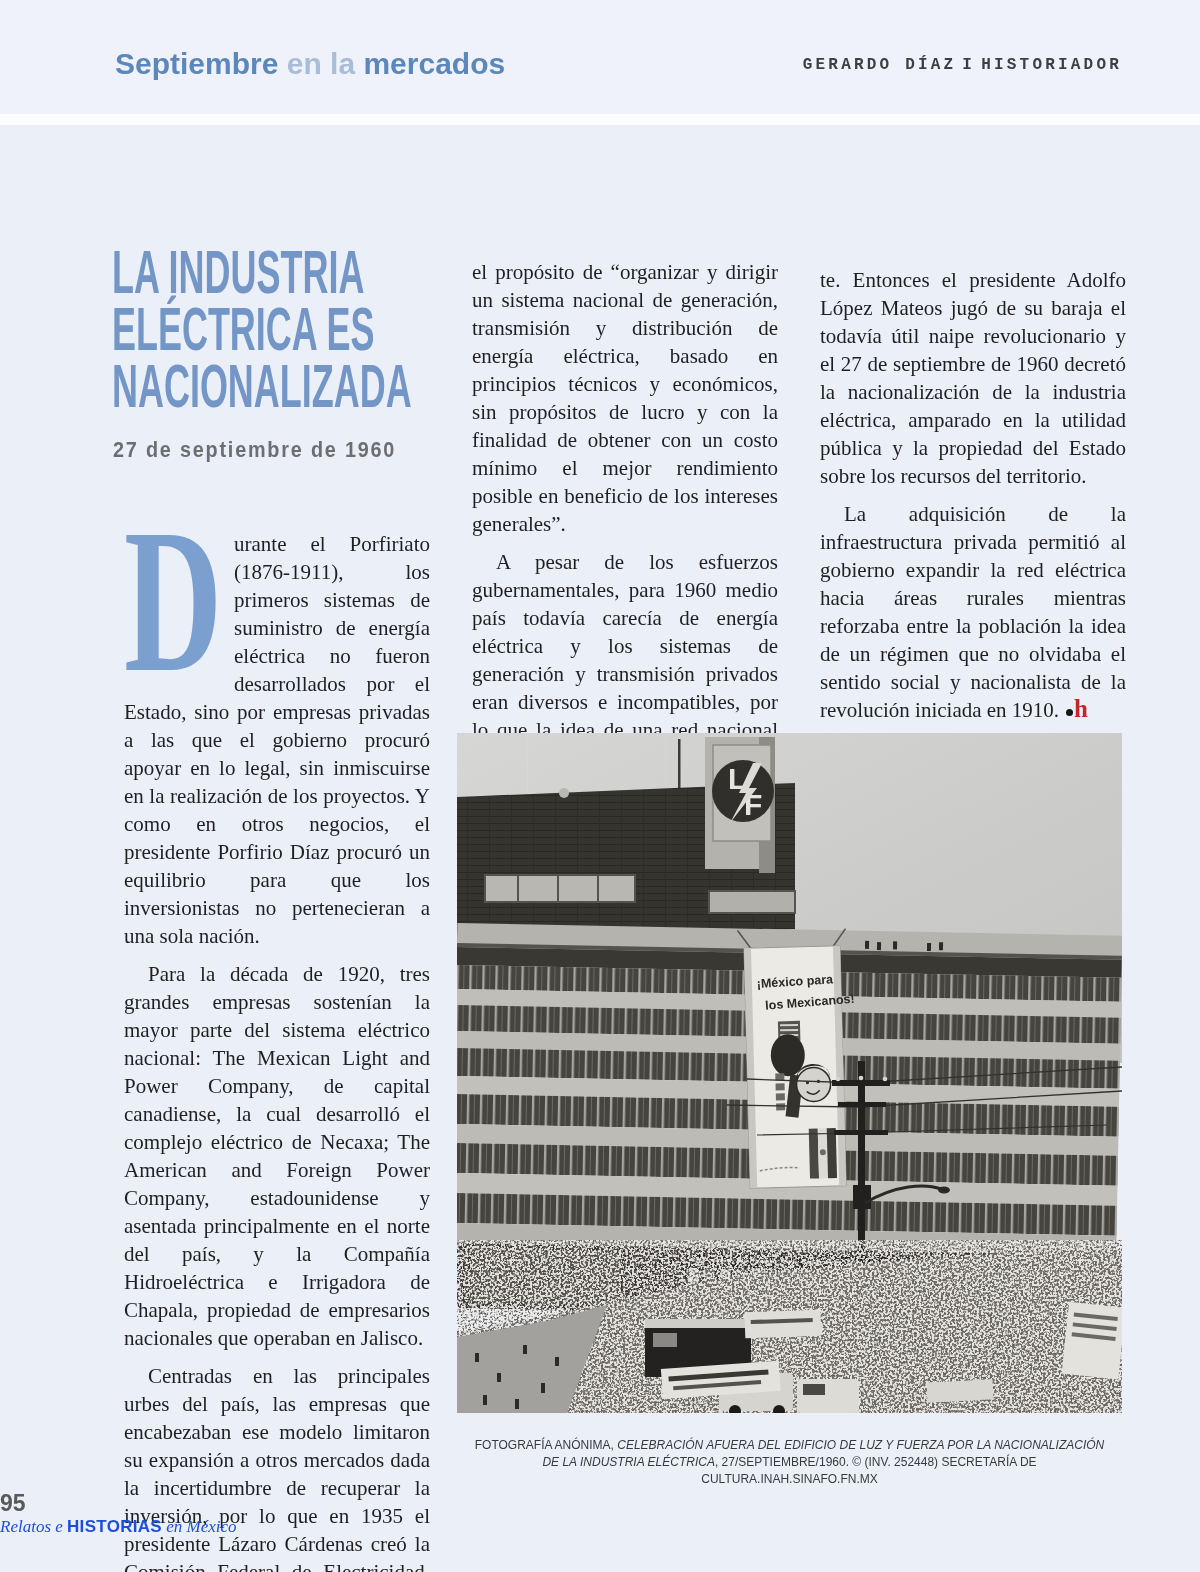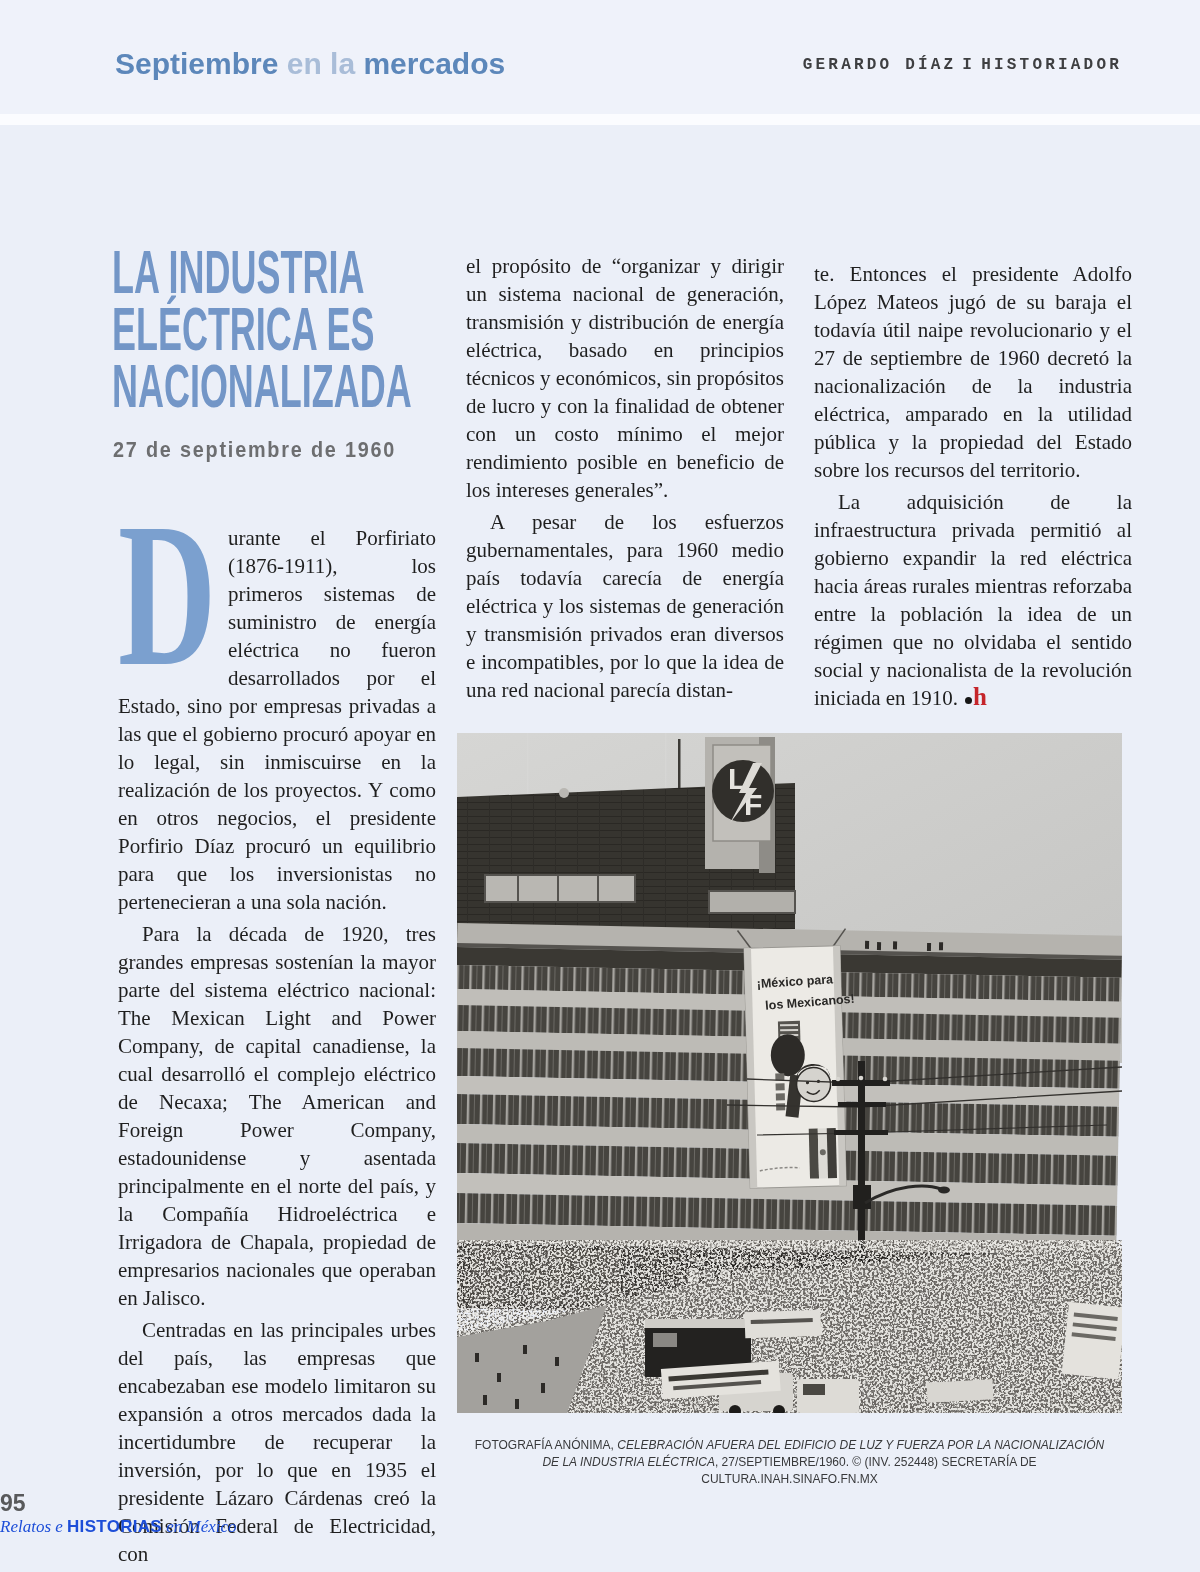--- a/index.html
+++ b/index.html
@@ -19,21 +19,21 @@
   .byline .sep{margin:0 6px;font-weight:900;}
   
   .title-block{position:absolute;left:112px;top:243px;width:340px;}
   .title-line{height:57px;font-family:"Liberation Sans",sans-serif;font-weight:bold;font-size:58px;line-height:57px;color:#7396c7;transform:scale(0.62,1.05);transform-origin:0 50%;white-space:nowrap;}
   .subtitle{position:absolute;left:113px;top:437px;font-family:"Liberation Sans",sans-serif;font-weight:bold;font-size:22px;letter-spacing:2px;color:#6d6e70;transform:scaleX(0.9);transform-origin:0 50%;white-space:nowrap;}
   
   .col{position:absolute;width:326px;font-size:21px;line-height:28px;text-align:justify;color:#1f1f1f;hyphens:auto;-webkit-hyphens:auto;}
   #col1{left:114px;top:520px;}
   #col2{left:462px;top:248px;}
   #col3{left:810px;top:256px;}
-  .col p{margin:4px;}
+  .col p{margin:10px;}
   .col p.ind{text-indent:24px;}
   .dropcap{float:left;width:98px;height:138px;margin:8px 12px 0 0;position:relative;}
   .dropcap b{position:absolute;left:0;top:-40px;font-family:"Liberation Serif",serif;font-weight:bold;font-size:206px;line-height:1;color:#7ba0cf;transform:scaleX(0.66);transform-origin:0 0;}
   .end-dot{display:inline-block;width:7px;height:7px;border-radius:50%;background:#161616;margin:0 1px 1px 7px;vertical-align:baseline;}
   .end-h{color:#c5252b;font-family:"Liberation Serif",serif;font-weight:bold;font-size:25px;line-height:0;}
   
   .photo{position:absolute;left:457px;top:733px;width:665px;height:680px;}
   
   .caption{position:absolute;left:457px;top:1437px;width:665px;text-align:center;font-family:"Liberation Sans",sans-serif;font-size:12.5px;line-height:17px;color:#38393b;transform:scaleX(0.96);transform-origin:50% 0;}
   .caption i{font-style:italic;}

